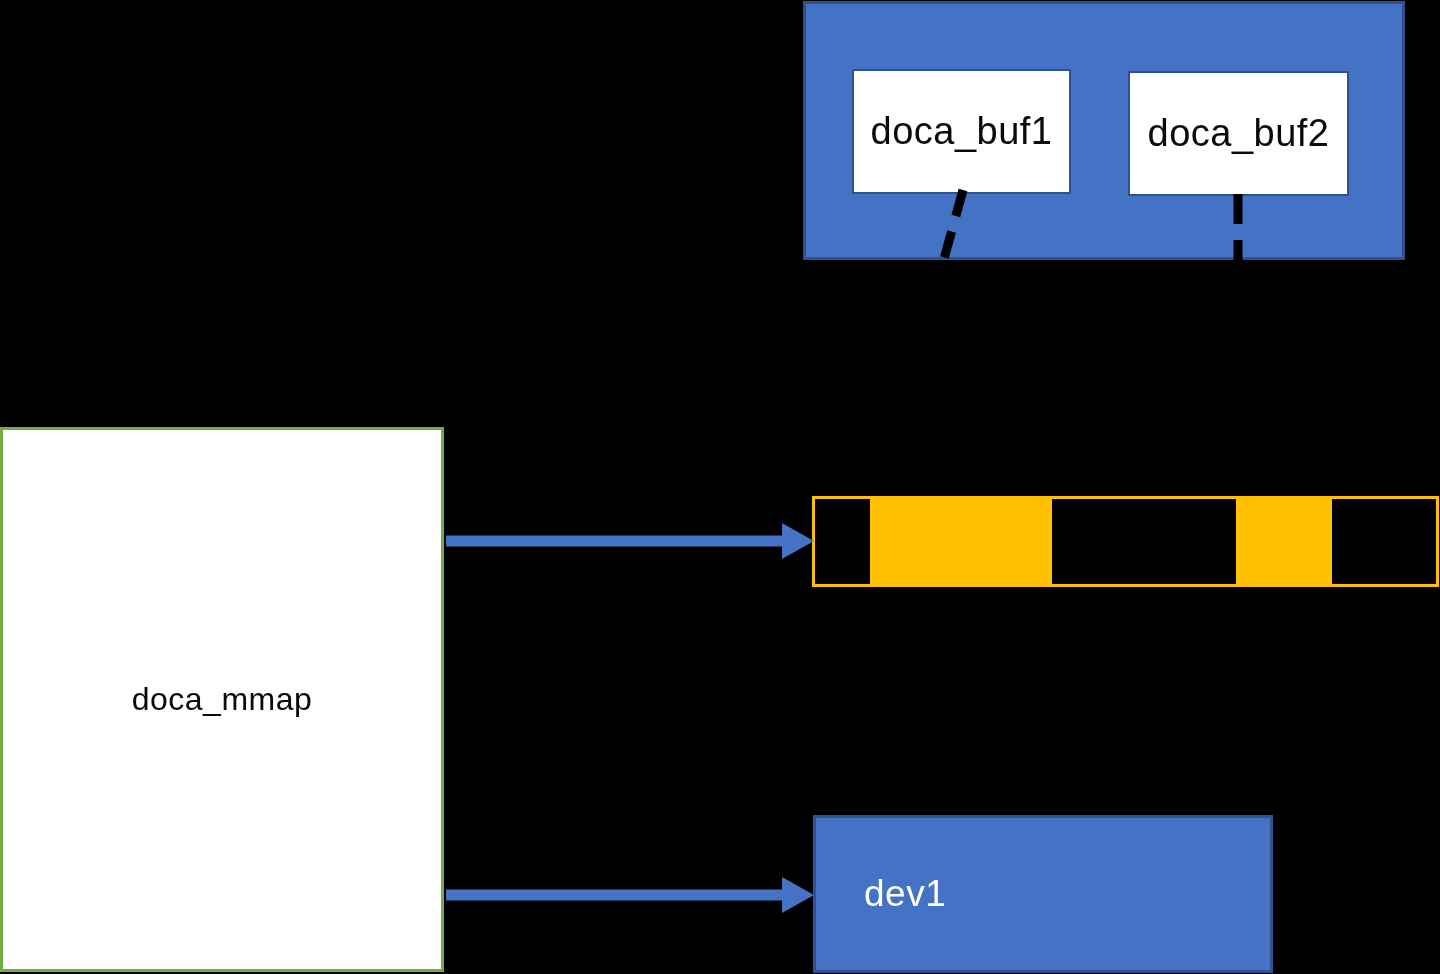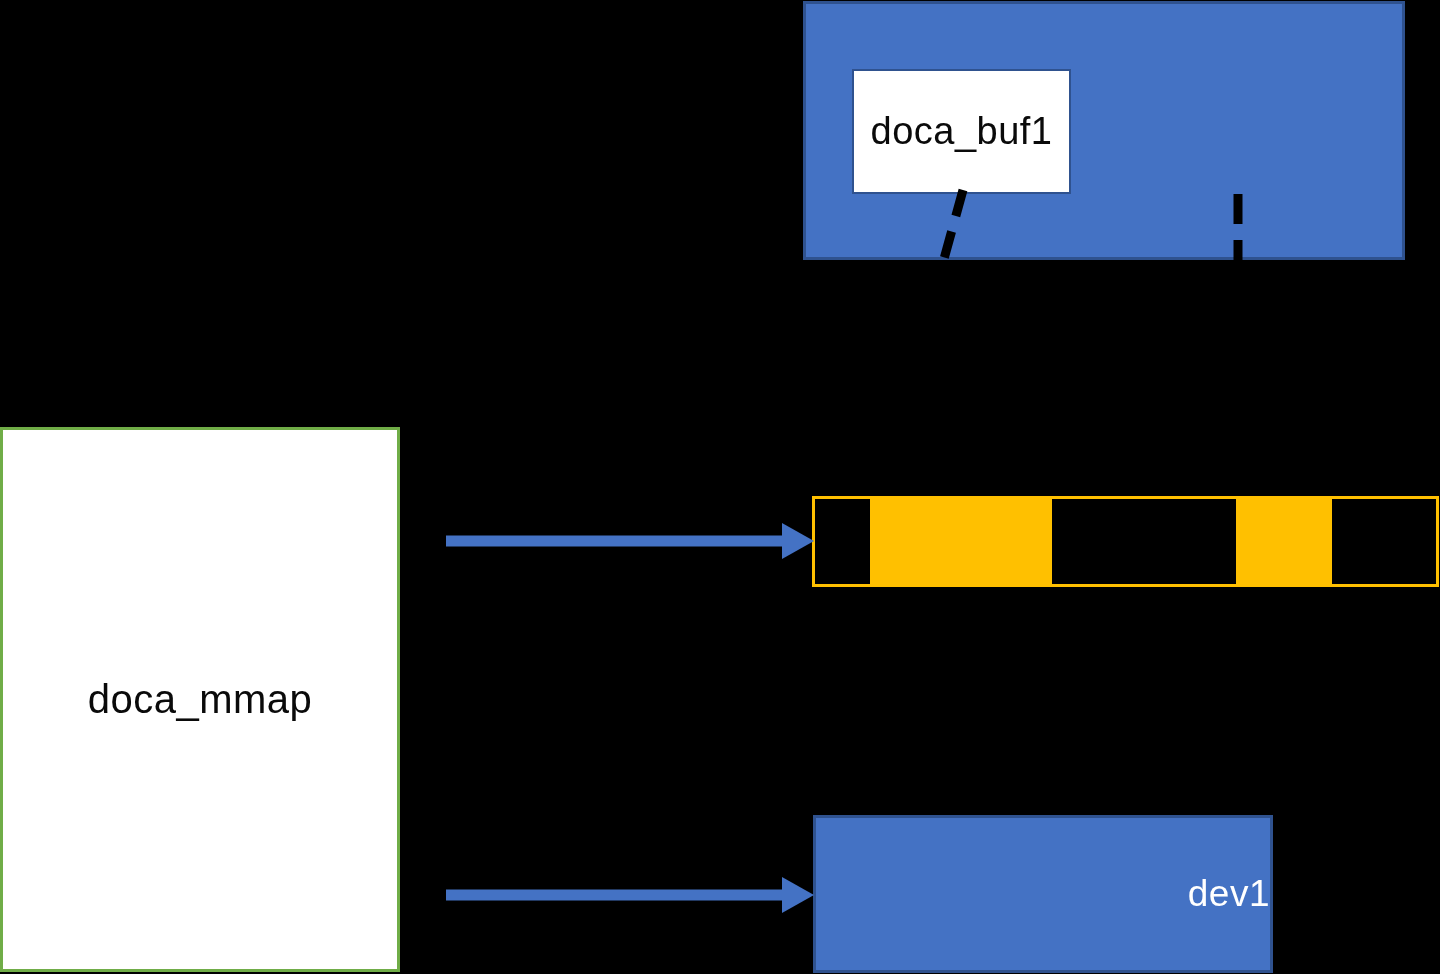--- a/index.html
+++ b/index.html
@@ -27,57 +27,60 @@
     position:absolute;box-sizing:border-box;
     width:219px;height:125px;background:#ffffff;border:2px solid var(--blue-border);
     display:flex;align-items:center;justify-content:center;
     font-size:38px;color:var(--text-dark);letter-spacing:0.5px;
   }
   .buf1{left:46px;top:65px;}
   .buf2{left:322px;top:67px;width:221px;}
 
   
   .mmap-box{
-    left:0px;top:427px;width:400px;height:545px;
+    left:0px;top:427px;width:444px;height:545px;
     background:#ffffff;border:3px solid var(--green-border);
     display:flex;align-items:center;justify-content:center;
-    font-size:40px;color:var(--text-dark);letter-spacing:0.5px;
+    font-size:32px;color:var(--text-dark);letter-spacing:0.5px;
   }
 
   
   .memory-bar{
     left:812px;top:496px;width:627px;height:91px;
     border:3px solid var(--orange);background:transparent;
     display:flex;flex-direction:row;align-items:stretch;
   }
   .bar-seg{height:100%;}
 
   
   .devices{
     left:813px;top:815px;width:460px;height:158px;
     display:flex;flex-direction:row;
   }
   .dev-box{
     flex:1 1 0;box-sizing:border-box;
     background:var(--blue-fill);border:3px solid var(--blue-border);
-    display:flex;align-items:center;justify-content:flex-end;
-    font-size:37px;color:var(--text-light);letter-spacing:0.5px;
+    display:flex;align-items:center;justify-content:flex-start;
+    font-size:37px;color:var(--text-light);letter-spacing:0.5px;padding-left:48px;
   }
 
   
   .overlay{position:absolute;left:0;top:0;width:1440px;height:974px;pointer-events:none;}
 </style>
 </head>
 <body>
 
 <div class="canvas">
 
   <div class="abs buf-container">
     <div class="buf-box buf1">
       <span>doca_buf1</span>
+    </div>
+    <div class="buf-box buf2">
+      <span>doca_buf2</span>
     </div>
   </div>
 
   <div class="abs mmap-box">
     <span>doca_mmap</span>
   </div>
 
   <div class="abs memory-bar">
       <div class="bar-seg" style="flex: 55 0 0px; background: transparent;"></div>
       <div class="bar-seg" style="flex: 182 0 0px; background: rgb(255, 192, 0);"></div>

